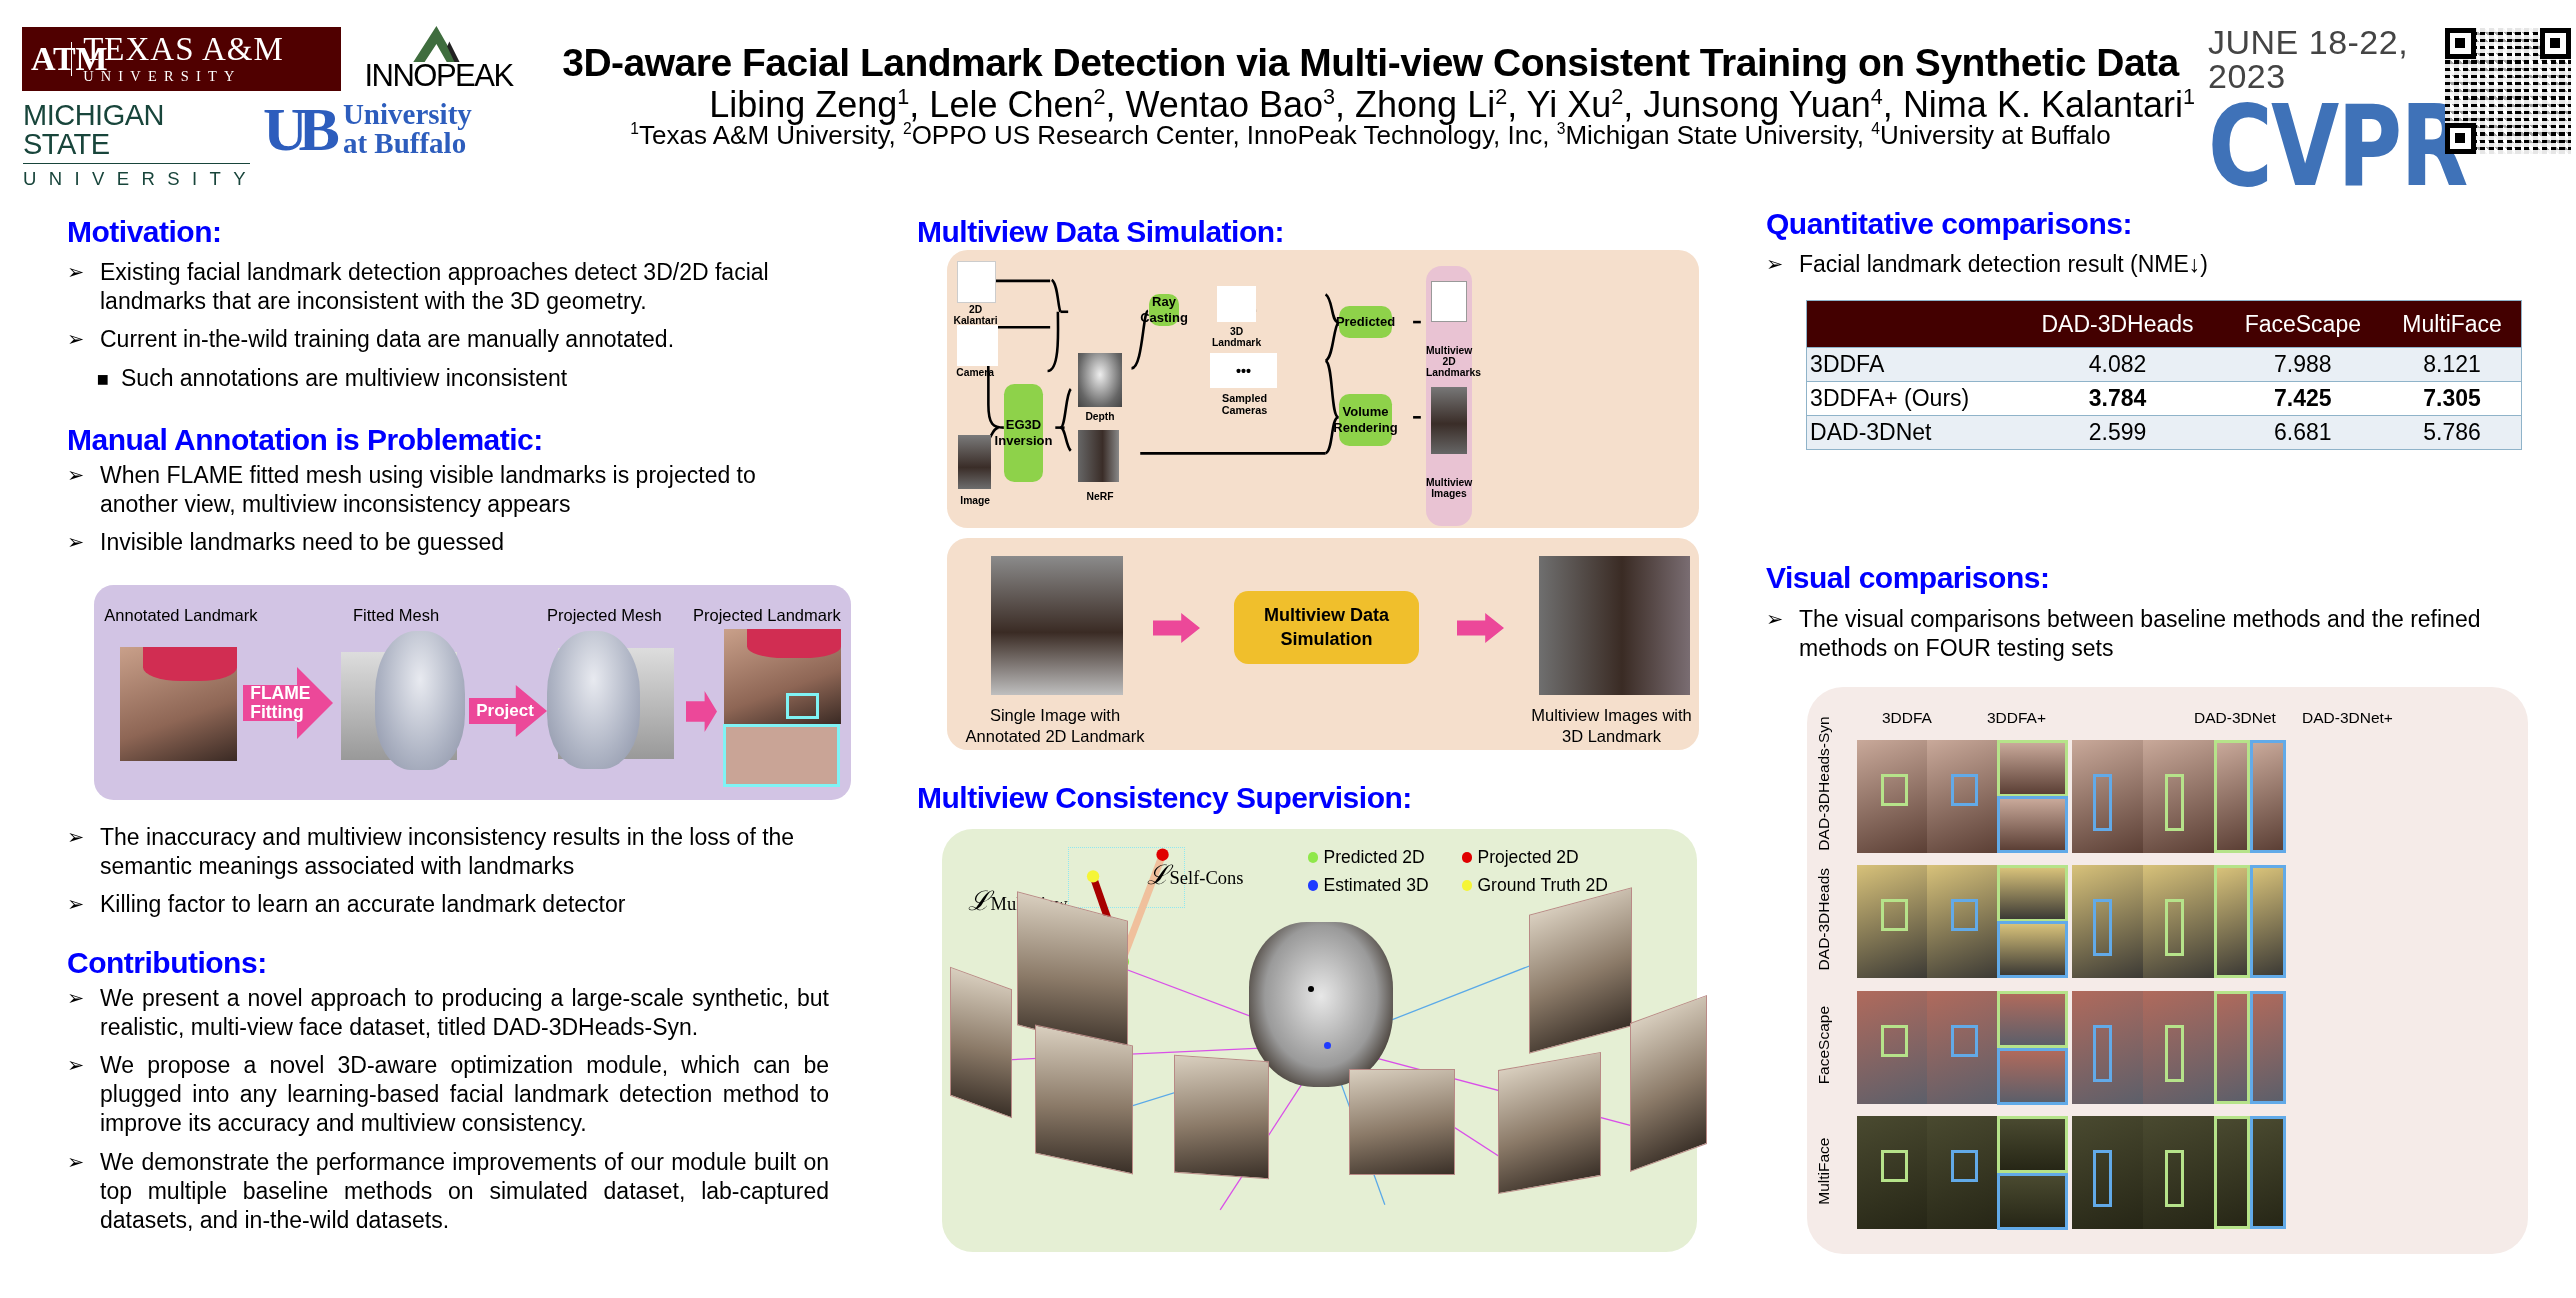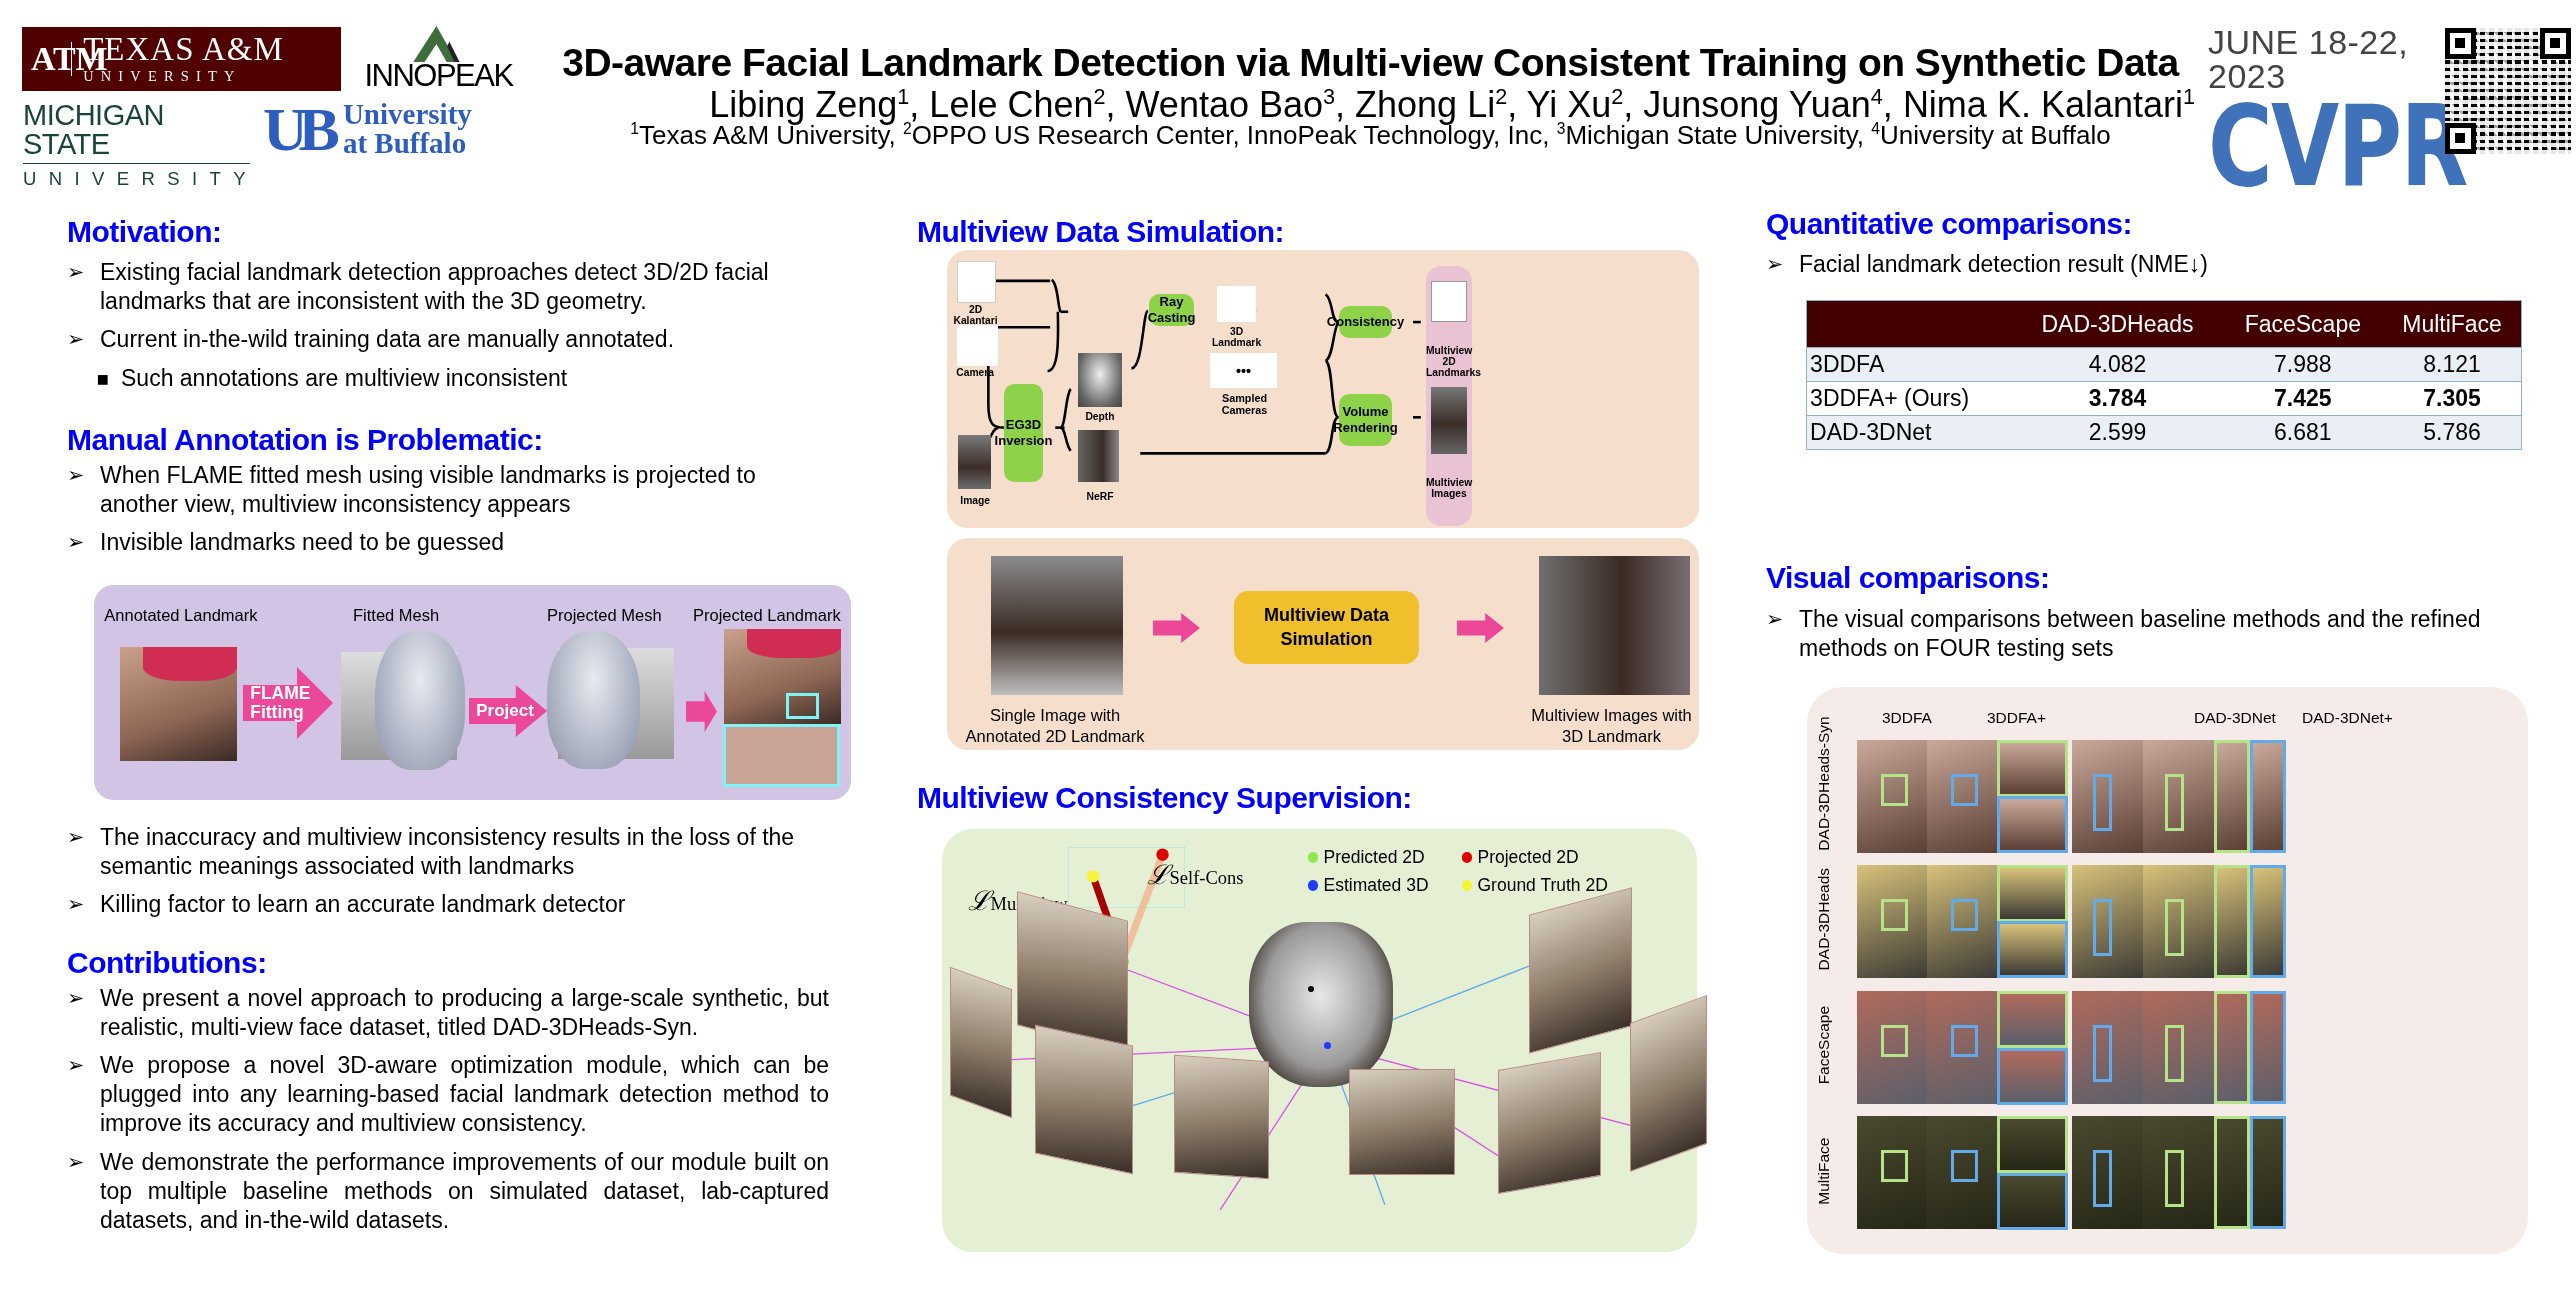--- a/index.html
+++ b/index.html
@@ -206,27 +206,27 @@
   <div class="photo" style="left:11.3px;top:185px;width:33px;height:54px;background:linear-gradient(180deg,#7a7a7a,#3a2d28 60%,#6d6d6d)"></div>
   <div class="lbl" style="left:7.7px;top:245px;width:41px">Image</div>
 
   <div class="gbox" style="left:57px;top:134px;width:39px;height:98px">EG3D Inversion</div>
 
   <div class="abs" style="left:131px;top:103px;width:44px;height:54px;background:radial-gradient(ellipse at 50% 40%,#eee,#666 70%,#444)"></div>
   <div class="lbl" style="left:131px;top:161px;width:44px">Depth</div>
   <div class="photo" style="left:131px;top:180px;width:41px;height:52px;background:linear-gradient(90deg,#666,#3a2d28 60%,#888)"></div>
   <div class="lbl" style="left:131px;top:241px;width:44px">NeRF</div>
 
-  <div class="gbox" style="left:202px;top:44px;width:45px;height:32px">Ray Casting</div>
+  <div class="gbox" style="left:202px;top:44px;width:30px;height:32px">Ray Casting</div>
   <div class="abs" style="left:270px;top:36px;width:39px;height:36px;background:#fff"></div>
   <div class="lbl" style="left:260px;top:76px;width:59px">3D Landmark</div>
   <div class="abs" style="left:263px;top:103px;width:67px;height:35px;background:#fff;display:flex;align-items:center;justify-content:center;font-size:14.4px;font-weight:700">•••</div>
   <div class="lbl" style="left:255px;top:142px;width:85px;font-size:10.8px">Sampled Cameras</div>
 
-  <div class="gbox" style="left:392px;top:56px;width:53px;height:32px">Consistency</div>
+  <div class="gbox" style="left:392px;top:56px;width:53px;height:32px">Predicted</div>
   <div class="gbox" style="left:392px;top:144px;width:53px;height:52px">Volume Rendering</div>
 
   <div class="pink" style="left:479px;top:15.5px;width:46px;height:260px"></div>
   <div class="abs" style="left:484px;top:31px;width:36px;height:41px;background:#fff;border:0.5px solid #999"></div>
   <div class="lbl" style="left:479px;top:95px;width:46px;font-size:10.3px">Multiview 2D Landmarks</div>
   <div class="photo" style="left:484px;top:137px;width:36px;height:67px;background:linear-gradient(180deg,#777,#3a2d28 55%,#666)"></div>
   <div class="lbl" style="left:479px;top:227px;width:46px;font-size:10.3px">Multiview Images</div>
 </div>
 
 <div class="panel-peach" style="left:947px;top:538px;width:752px;height:212px">

